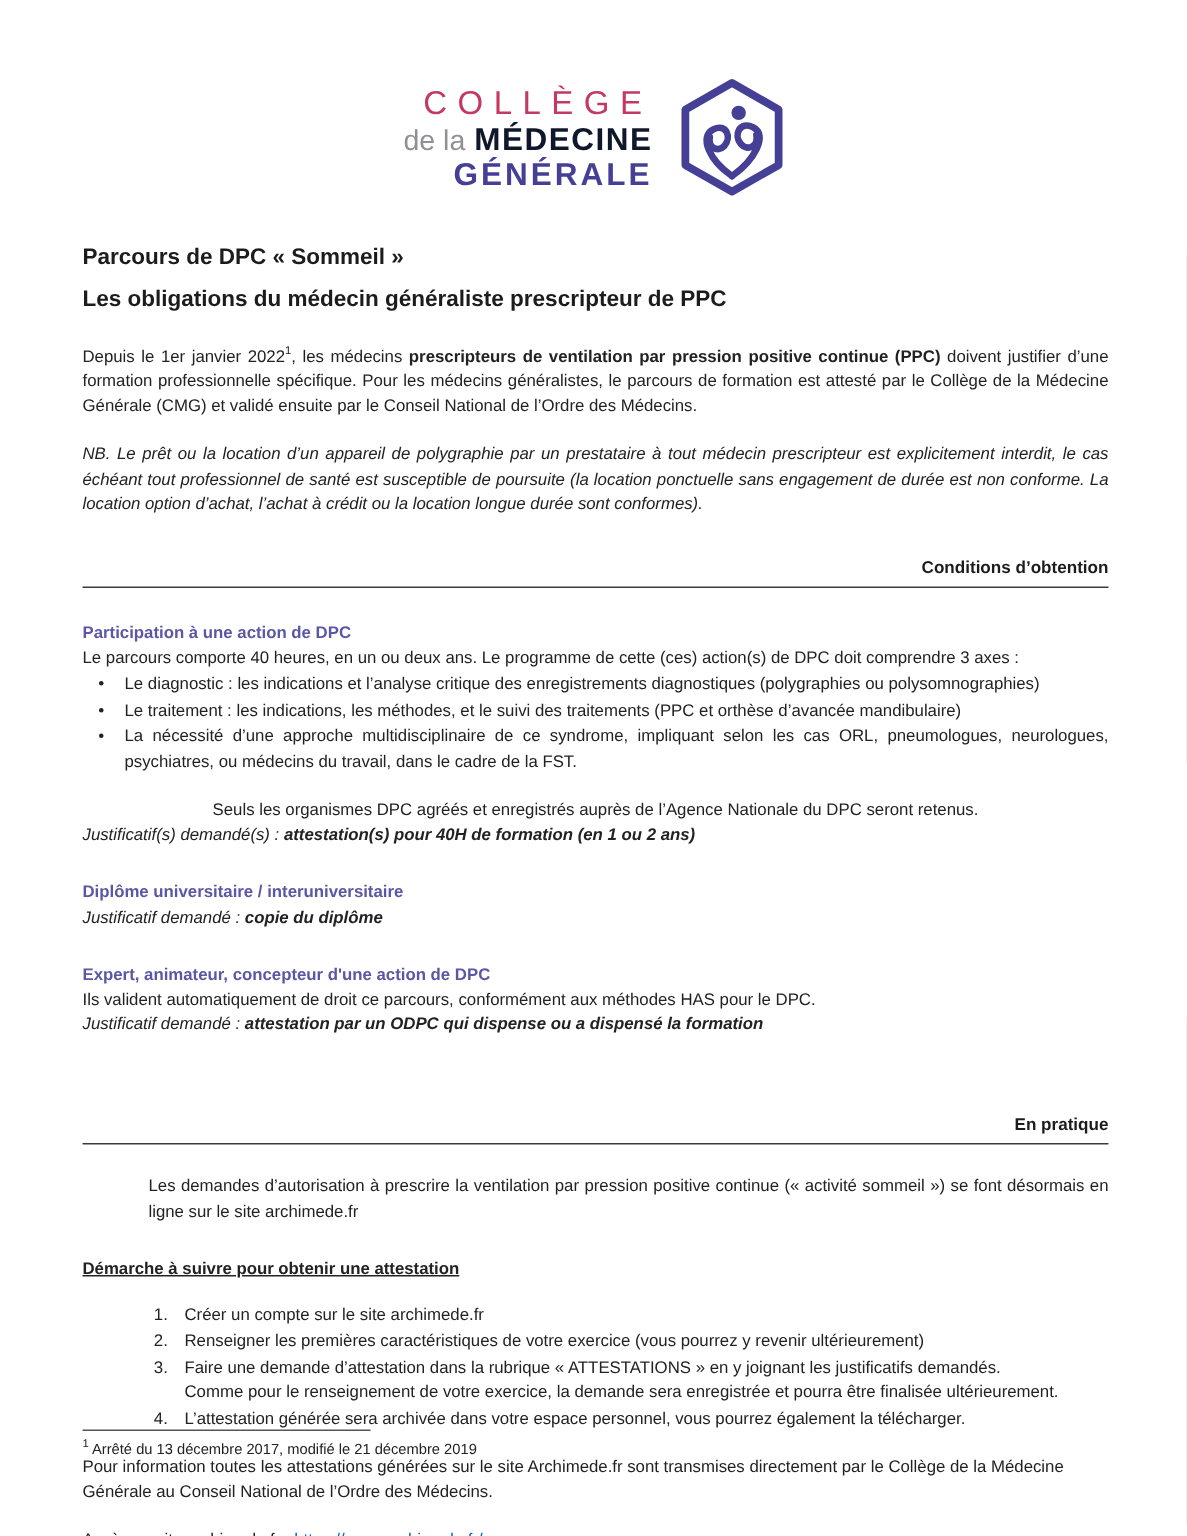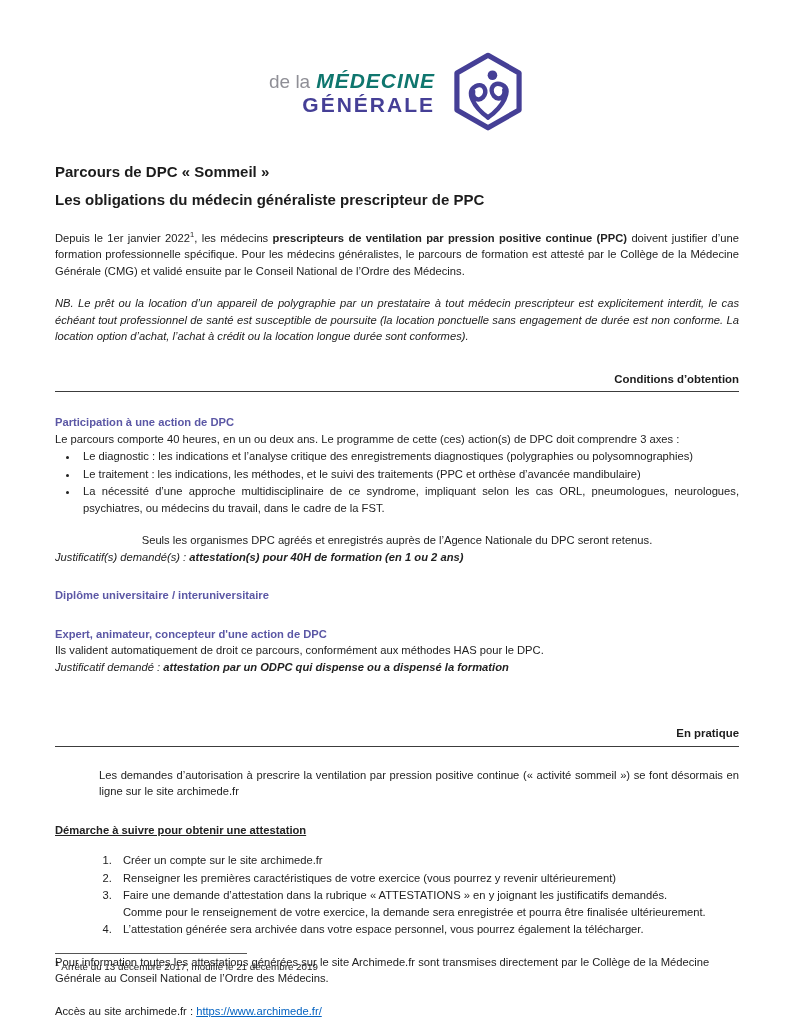--- a/index.html
+++ b/index.html
@@ -11,21 +11,21 @@
     color:#222222;
     box-sizing:border-box;
     padding:40px 52px 0 55px;
     overflow:hidden;
   }
   
   .logo{display:flex;align-items:center;justify-content:center;gap:16px;margin:12px 0 0 0;}
   .logo-text{text-align:right;line-height:1.12;}
   .logo-line1{color:#c23a64;font-size:22px;letter-spacing:7px;font-weight:400;}
   .logo-dela{color:#8f8f96;font-size:19px;font-weight:400;margin-right:6px;}
-  .logo-main{color:#0f766e;font-size:21px;font-weight:bold;letter-spacing:1px;font-style:italic;}
+  .logo-main{color:#0f172a;font-size:21px;font-weight:bold;letter-spacing:1px;}
   .logo-line3{color:#453f96;font-size:21px;font-weight:bold;letter-spacing:2px;}
   
   .doc-title{margin-top:24px;font-size:15px;font-weight:bold;line-height:1.85;color:#1c1c1c;}
   
   .body-text{font-size:11.2px;line-height:16.5px;text-align:justify;}
   p{margin:0;}
   .para{margin-top:16px;}
   .nb{font-style:italic;margin-top:16px;}
   sup{font-size:7.5px;line-height:0;}
   b.inline{font-weight:bold;}
@@ -51,20 +51,21 @@
   .footnote-rule{width:192px;border-top:1.2px solid #555;margin-bottom:7px;}
   .gap-lg{height:24px;}
 </style>
 </head>
 <body>
 
 <div class="page">
 
   <div class="logo">
     <div class="logo-text">
+      <div class="logo-line1">COLLÈGE</div>
       <div>
         <span class="logo-dela">de la</span><span class="logo-main">MÉDECINE</span>
       </div>
       <div class="logo-line3">GÉNÉRALE</div>
     </div>
     <svg width="74" height="82" viewBox="0 0 100 110">
       <polygon points="50,4 92,28 92,78 50,102 8,78 8,28" fill="none" stroke="#453f96" stroke-width="7" stroke-linejoin="round"></polygon>
       <circle cx="56" cy="31" r="6.5" fill="#453f96"></circle>
       <path d="M50 88 C30 74 20 53 33 46 C45 40 50 53 43 61 C37 67 28 62 30 53" fill="none" stroke="#453f96" stroke-width="6" stroke-linecap="round"></path>
       <path d="M50 88 C70 74 83 51 69 44 C57 38 51 51 58 59 C64 66 74 61 72 51" fill="none" stroke="#453f96" stroke-width="6" stroke-linecap="round"></path>
@@ -89,20 +90,21 @@
     <ul class="bullets">
       <li><span>Le diagnostic : les indications et l’analyse critique des enregistrements diagnostiques (polygraphies ou polysomnographies)</span></li>
       <li><span>Le traitement : les indications, les méthodes, et le suivi des traitements (PPC et orthèse d’avancée mandibulaire)</span></li>
       <li><span>La nécessité d’une approche multidisciplinaire de ce syndrome, impliquant selon les cas ORL, pneumologues, neurologues, psychiatres, ou médecins du travail, dans le cadre de la FST.</span></li>
     </ul>
 
     <p class="para" style="text-align:center;">Seuls les organismes DPC agréés et enregistrés auprès de l’Agence Nationale du DPC seront retenus.</p>
     <p class="justif" style="text-align:left;"><span>Justificatif(s) demandé(s) : </span><b>attestation(s) pour 40H de formation (en 1 ou 2 ans)</b></p>
 
     <div class="sub-purple">Diplôme universitaire / interuniversitaire</div>
+    <p class="justif" style="text-align:left;"><span>Justificatif demandé : </span><b>copie du diplôme</b></p>
 
     <div class="sub-purple">Expert, animateur, concepteur d'une action de DPC</div>
     <p style="text-align:left;">Ils valident automatiquement de droit ce parcours, conformément aux méthodes HAS pour le DPC.</p>
     <p class="justif" style="text-align:left;"><span>Justificatif demandé : </span><b>attestation par un ODPC qui dispense ou a dispensé la formation</b></p>
 
     <div class="gap-lg"></div>
 
     <div class="rule-heading">En pratique</div>
 
     <p class="para" style="margin-top:20px;margin-left:44px;">Les demandes d’autorisation à prescrire la ventilation par pression positive continue (« activité sommeil ») se font désormais en ligne sur le site archimede.fr</p>

